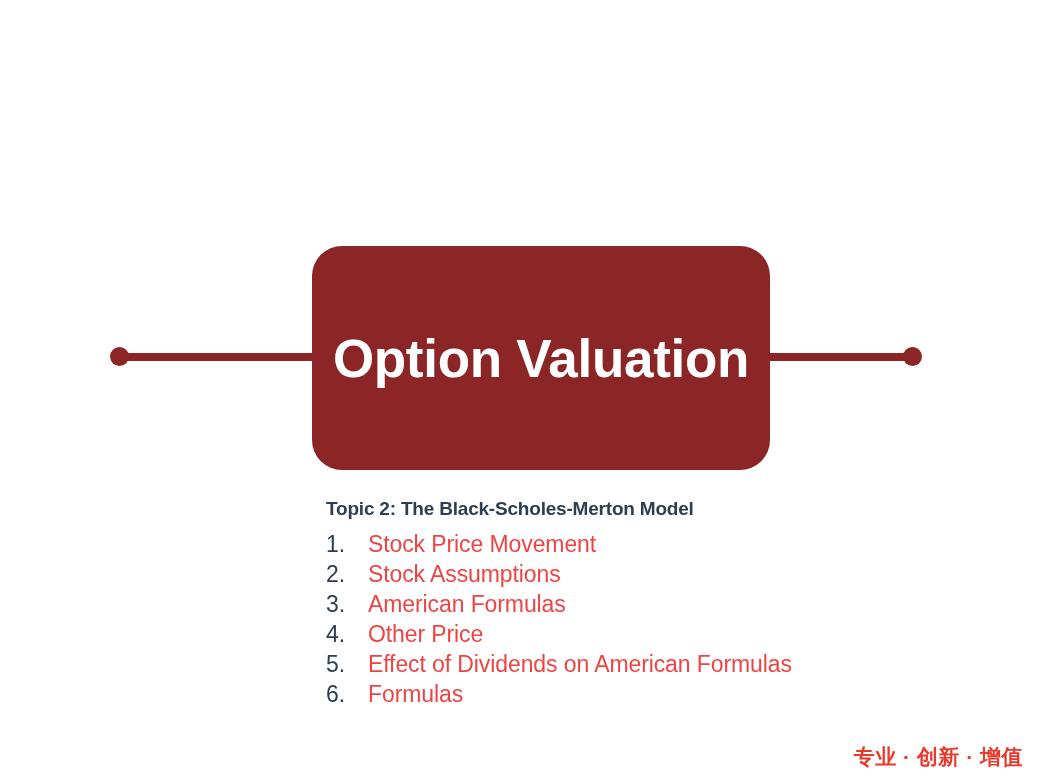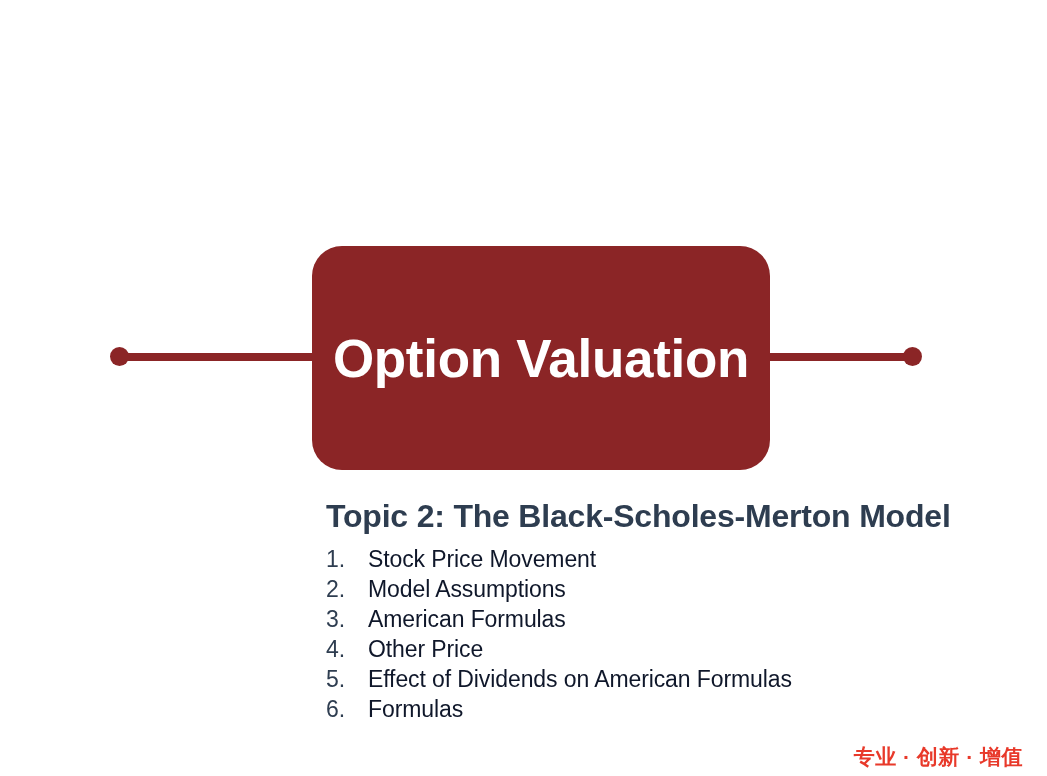--- a/index.html
+++ b/index.html
@@ -68,21 +68,21 @@
   
   #content {
     position: absolute;
     left: 326px;
     top: 498px;
     width: 660px;
   }
 
   #topic-heading {
     color: #2e3d50;
-    font-size: 32px;
+    font-size: 19px;
     font-weight: bold;
     letter-spacing: -0.2px;
     margin: 0 0 9px 0;
     line-height: 1.15;
     white-space: nowrap;
   }
 
   ol#agenda-list {
     list-style: none;
     margin: 0;
@@ -96,21 +96,21 @@
     font-weight: normal;
     line-height: 30px;
     letter-spacing: -0.1px;
   }
   .item-number {
     width: 42px;
     flex: 0 0 42px;
     color: #2e3d50;
   }
   .item-label {
-    color: #0f172a;
+    color: #ef4444;
     white-space: nowrap;
   }
 
   
   #footer-tagline {
     position: absolute;
     right: 24px;
     bottom: 5px;
     color: #E8392A;
     font-size: 21px;
@@ -137,21 +137,21 @@
 
     <div id="topic-heading">Topic 2: The Black-Scholes-Merton Model</div>
 
     <ol id="agenda-list">
       <li>
         <span class="item-number">1.</span>
         <span class="item-label">Stock Price Movement</span>
       </li>
       <li>
         <span class="item-number">2.</span>
-        <span class="item-label">Model Assumptions</span>
+        <span class="item-label">Stock Assumptions</span>
       </li>
       <li>
         <span class="item-number">3.</span>
         <span class="item-label">American Formulas</span>
       </li>
       <li>
         <span class="item-number">4.</span>
         <span class="item-label">Other Price</span>
       </li>
       <li>

